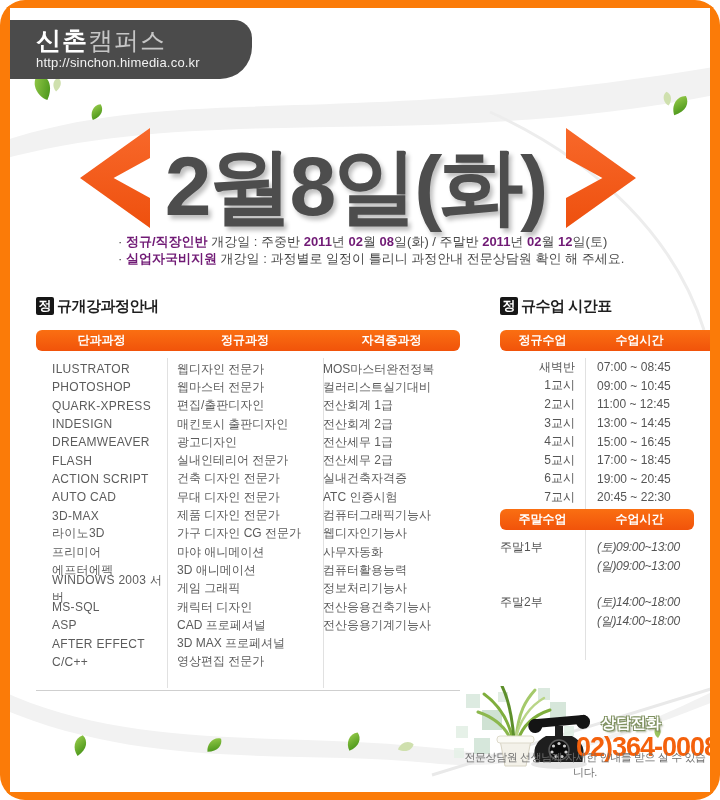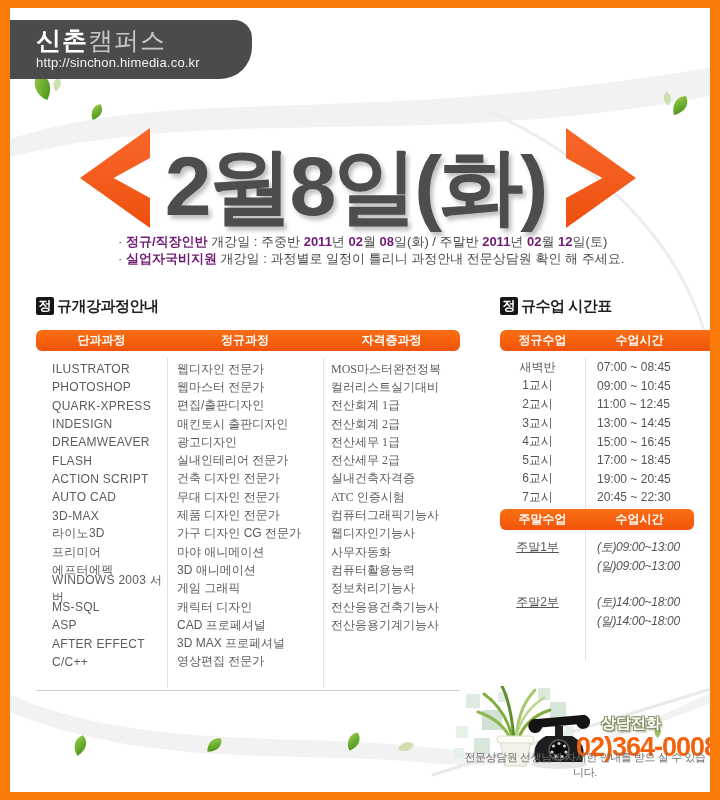--- a/index.html
+++ b/index.html
@@ -1,17 +1,17 @@
 <!DOCTYPE html>
 <html><head>
 <meta charset="utf-8">
 <style>
   html,body{margin:0;padding:0;background:#ffffff;}
   body{font-family:"Liberation Sans","DejaVu Sans",sans-serif;}
-  .page{position:relative;width:720px;height:800px;background:#fff;overflow:hidden;}
+  .page{position:relative;width:720px;height:800px;background:#fff;overflow:hidden;border-radius:25px;}
   .frame{position:absolute;background:#fb7b08;z-index:6;}
   .frame.top{left:0;top:0;width:720px;height:8px;}
   .frame.bottom{left:0;top:792px;width:720px;height:8px;}
   .frame.left{left:0;top:0;width:10px;height:800px;}
   .frame.right{left:710px;top:0;width:10px;height:800px;}
   svg.decor{position:absolute;left:0;top:0;z-index:0;pointer-events:none;}
 
   
   .campus-box{position:absolute;left:10px;top:20px;width:242px;height:59px;background:#4b4b4b;
     border-radius:0 18px 32px 0;z-index:3;padding:7px 0 0 26px;box-sizing:border-box;}
@@ -38,32 +38,32 @@
   
   .obar{position:absolute;z-index:2;height:21px;border-radius:6px;display:flex;align-items:center;
     background:linear-gradient(180deg,#fa6f12 0%,#f1530a 100%);color:#fff;font-size:12px;font-weight:700;}
   .obar span{display:block;text-align:center;}
 
   
   .courses-body{position:absolute;left:36px;top:360px;width:424px;z-index:2;}
   .crow{display:flex;height:18.3px;align-items:center;font-size:12px;color:#5c5c5c;}
   .crow .c1{width:131px;padding-left:16px;box-sizing:border-box;letter-spacing:0.3px;}
   .crow .c2{width:156px;padding-left:10px;box-sizing:border-box;}
-  .crow .c3{width:137px;padding-left:8px;box-sizing:border-box;font-family:Liberation Serif, serif;}
+  .crow .c3{width:137px;box-sizing:border-box;}
   .vline{position:absolute;width:1px;background:#e1e1e1;z-index:1;}
   .hline{position:absolute;height:1px;background:#cfcfcf;z-index:1;}
 
   
   .sched-rows{position:absolute;left:500px;top:358px;width:194px;z-index:2;}
   .srow{display:flex;height:18.6px;align-items:center;font-size:12px;color:#555;}
-  .srow .sl{width:75px;text-align:center;}
+  .srow .sl{width:75px;text-align:right;}
   .srow .st{padding-left:22px;}
   .wblock{position:absolute;left:500px;width:194px;z-index:2;}
   .wrow{display:flex;height:19px;align-items:center;font-size:12px;color:#555;}
-  .wrow .sl{width:75px;text-align:center;text-decoration:underline;}
+  .wrow .sl{width:75px;text-align:left;}
   .wrow .st{padding-left:22px;letter-spacing:-0.3px;font-style:italic;}
 
   
   .contact-label{position:absolute;left:601px;top:714px;z-index:3;font-size:15px;font-weight:700;color:#fff;
     text-shadow:1px 1px 0 #7f9160, -1px -1px 0 #7f9160, 1px -1px 0 #7f9160, -1px 1px 0 #7f9160, 2px 2px 2px rgba(90,105,60,.6);}
   .contact-phone{position:absolute;left:576px;top:732px;z-index:3;font-size:27px;font-weight:800;color:#f4610c;letter-spacing:-1px;}
   .contact-caption{position:absolute;left:462px;top:750px;width:246px;z-index:3;font-size:11px;color:#6f6f6f;text-align:center;letter-spacing:-0.4px;}
   .footer-art{position:absolute;left:438px;top:686px;z-index:2;}
   .label-leaf{position:absolute;left:652px;top:726px;z-index:3;}
 </style>

